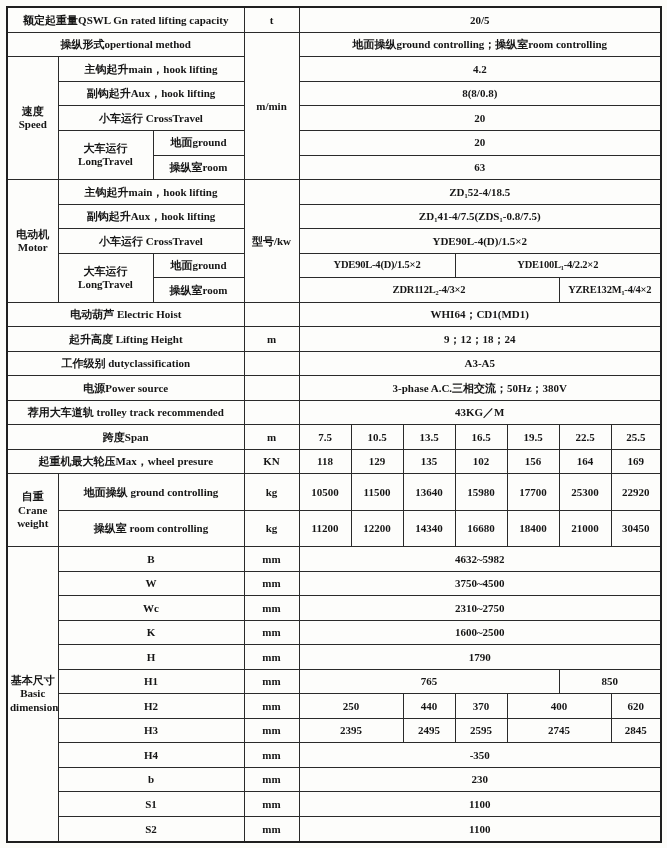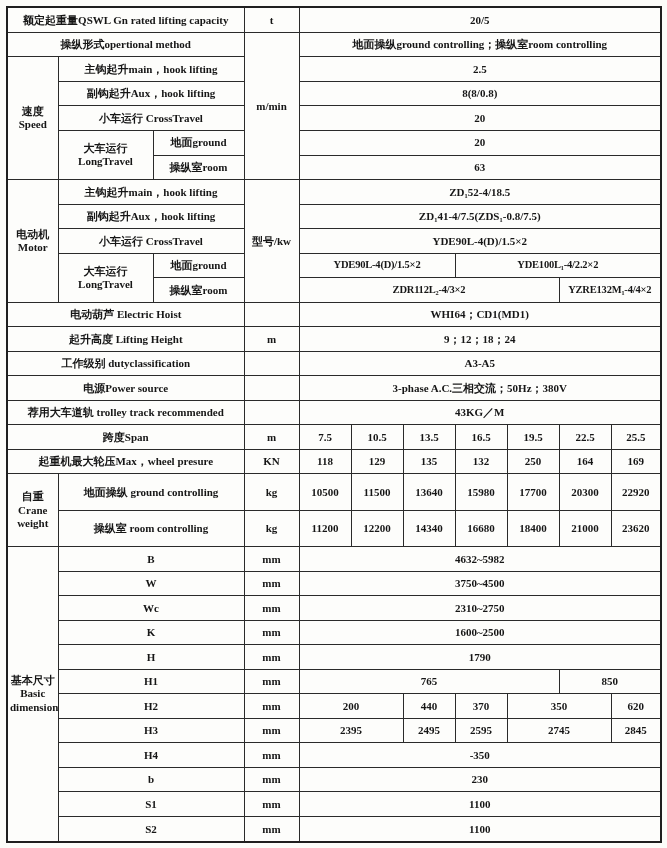--- a/index.html
+++ b/index.html
@@ -70,21 +70,21 @@
     <td rowspan="6" class="unit">m/min</td>
     <td colspan="7" class="val">地面操纵ground controlling；操纵室room controlling</td>
   </tr>
 
   <tr>
     <td rowspan="5" class="stack">
       <div>速度</div>
       <div>Speed</div>
     </td>
     <td colspan="2" class="lbl">主钩起升main，hook lifting</td>
-    <td colspan="7" class="val">2.5</td>
+    <td colspan="7" class="val">4.2</td>
   </tr>
 
   <tr>
     <td colspan="2" class="lbl">副钩起升Aux，hook lifting</td>
     <td colspan="7" class="val">8(8/0.8)</td>
   </tr>
 
   <tr>
     <td colspan="2" class="lbl">小车运行 CrossTravel</td>
     <td colspan="7" class="val">20</td>
@@ -181,53 +181,53 @@
     <td class="val">22.5</td>
     <td class="val">25.5</td>
   </tr>
 
   <tr>
     <td colspan="3" class="lbl">起重机最大轮压Max，wheel presure</td>
     <td class="unit">KN</td>
     <td class="val">118</td>
     <td class="val">129</td>
     <td class="val">135</td>
-    <td class="val">132</td>
-    <td class="val">250</td>
+    <td class="val">102</td>
+    <td class="val">156</td>
     <td class="val">164</td>
     <td class="val">169</td>
   </tr>
 
   <tr>
     <td rowspan="2" class="stack">
       <div>自重</div>
       <div>Crane</div>
       <div>weight</div>
     </td>
     <td colspan="2" class="lbl">地面操纵 ground controlling</td>
     <td class="unit">kg</td>
     <td class="val">10500</td>
     <td class="val">11500</td>
     <td class="val">13640</td>
     <td class="val">15980</td>
     <td class="val">17700</td>
-    <td class="val">20300</td>
+    <td class="val">25300</td>
     <td class="val">22920</td>
   </tr>
 
   <tr>
     <td colspan="2" class="lbl">操纵室 room controlling</td>
     <td class="unit">kg</td>
     <td class="val">11200</td>
     <td class="val">12200</td>
     <td class="val">14340</td>
     <td class="val">16680</td>
     <td class="val">18400</td>
     <td class="val">21000</td>
-    <td class="val">23620</td>
+    <td class="val">30450</td>
   </tr>
 
   <tr>
     <td rowspan="12" class="stack">
       <div>基本尺寸</div>
       <div>Basic</div>
       <div>dimensions</div>
     </td>
     <td colspan="2" class="lbl">B</td>
     <td class="unit">mm</td>
@@ -261,24 +261,24 @@
   <tr>
     <td colspan="2" class="lbl">H1</td>
     <td class="unit">mm</td>
     <td colspan="5" class="val">765</td>
     <td colspan="2" class="val">850</td>
   </tr>
 
   <tr>
     <td colspan="2" class="lbl">H2</td>
     <td class="unit">mm</td>
-    <td colspan="2" class="val">200</td>
+    <td colspan="2" class="val">250</td>
     <td class="val">440</td>
     <td class="val">370</td>
-    <td colspan="2" class="val">350</td>
+    <td colspan="2" class="val">400</td>
     <td class="val">620</td>
   </tr>
 
   <tr>
     <td colspan="2" class="lbl">H3</td>
     <td class="unit">mm</td>
     <td colspan="2" class="val">2395</td>
     <td class="val">2495</td>
     <td class="val">2595</td>
     <td colspan="2" class="val">2745</td>

